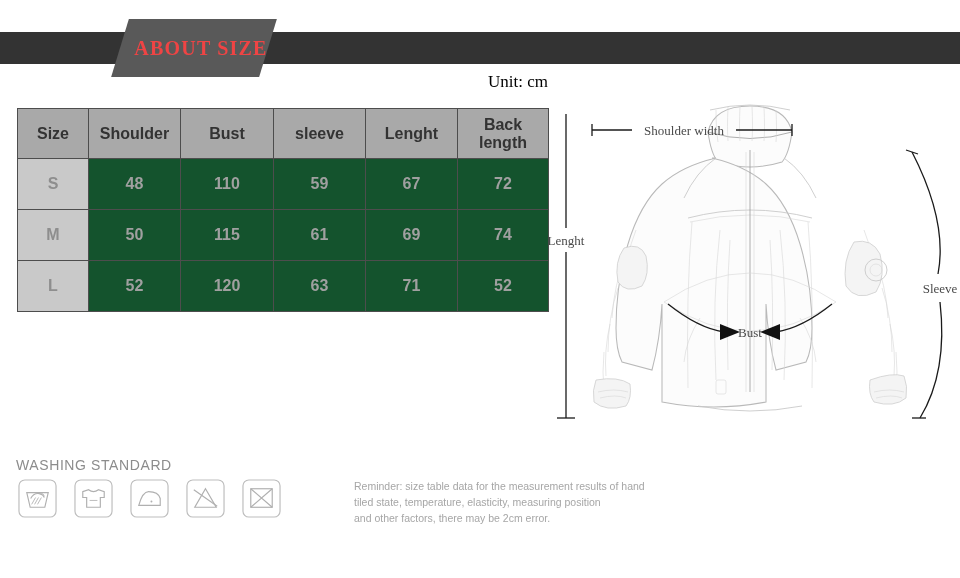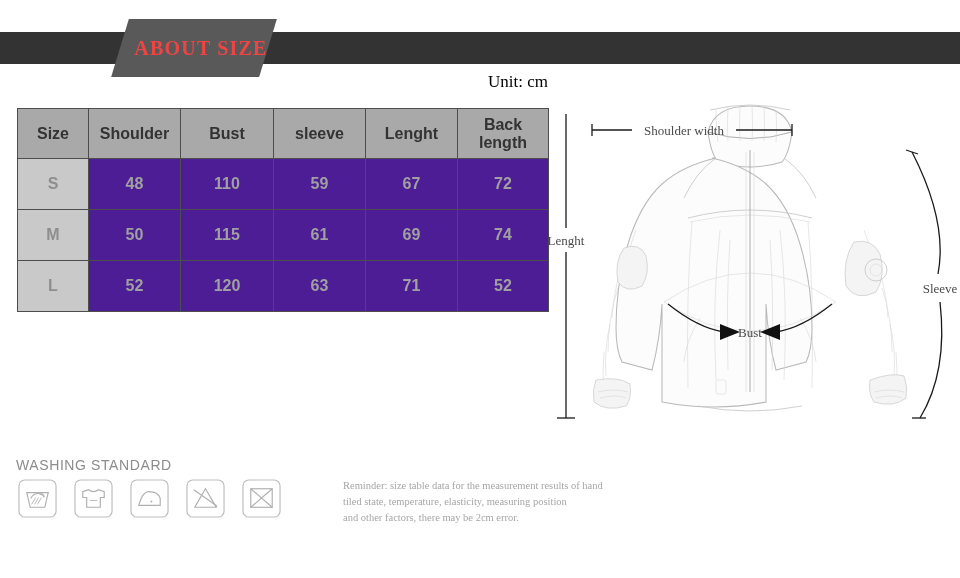--- a/index.html
+++ b/index.html
@@ -88,21 +88,21 @@
     color: #333333;
     font-weight: bold;
     font-size: 16px;
     height: 49px;
   }
   #size-table thead th.hdr-backlength {
     font-size: 16px;
   }
   #size-table tbody td {
     height: 50px;
-    background: #4c1d95;
+    background: #14532d;
     color: #a0a0a0;
     font-weight: bold;
     font-size: 16px;
   }
   #size-table tbody td.size-cell {
     background: #c9c9c9;
     color: #8e8e8e;
   }
   col.c-size      { width: 71px; }
   col.c-shoulder  { width: 92px; }
@@ -130,24 +130,24 @@
   }
   .care-icon {
     width: 39px;
     height: 39px;
     display: block;
   }
 
   
   #reminder {
     position: absolute;
-    left: 343px;
+    left: 354px;
     top: 478px;
     width: 400px;
-    font-family: Liberation Serif, serif;
+    font-family: Liberation Sans, sans-serif;
     font-size: 10.5px;
     line-height: 16px;
     color: #a6a6a6;
     white-space: pre-line;
   }
 
   
   #diagram {
     position: absolute;
     left: 540px;

